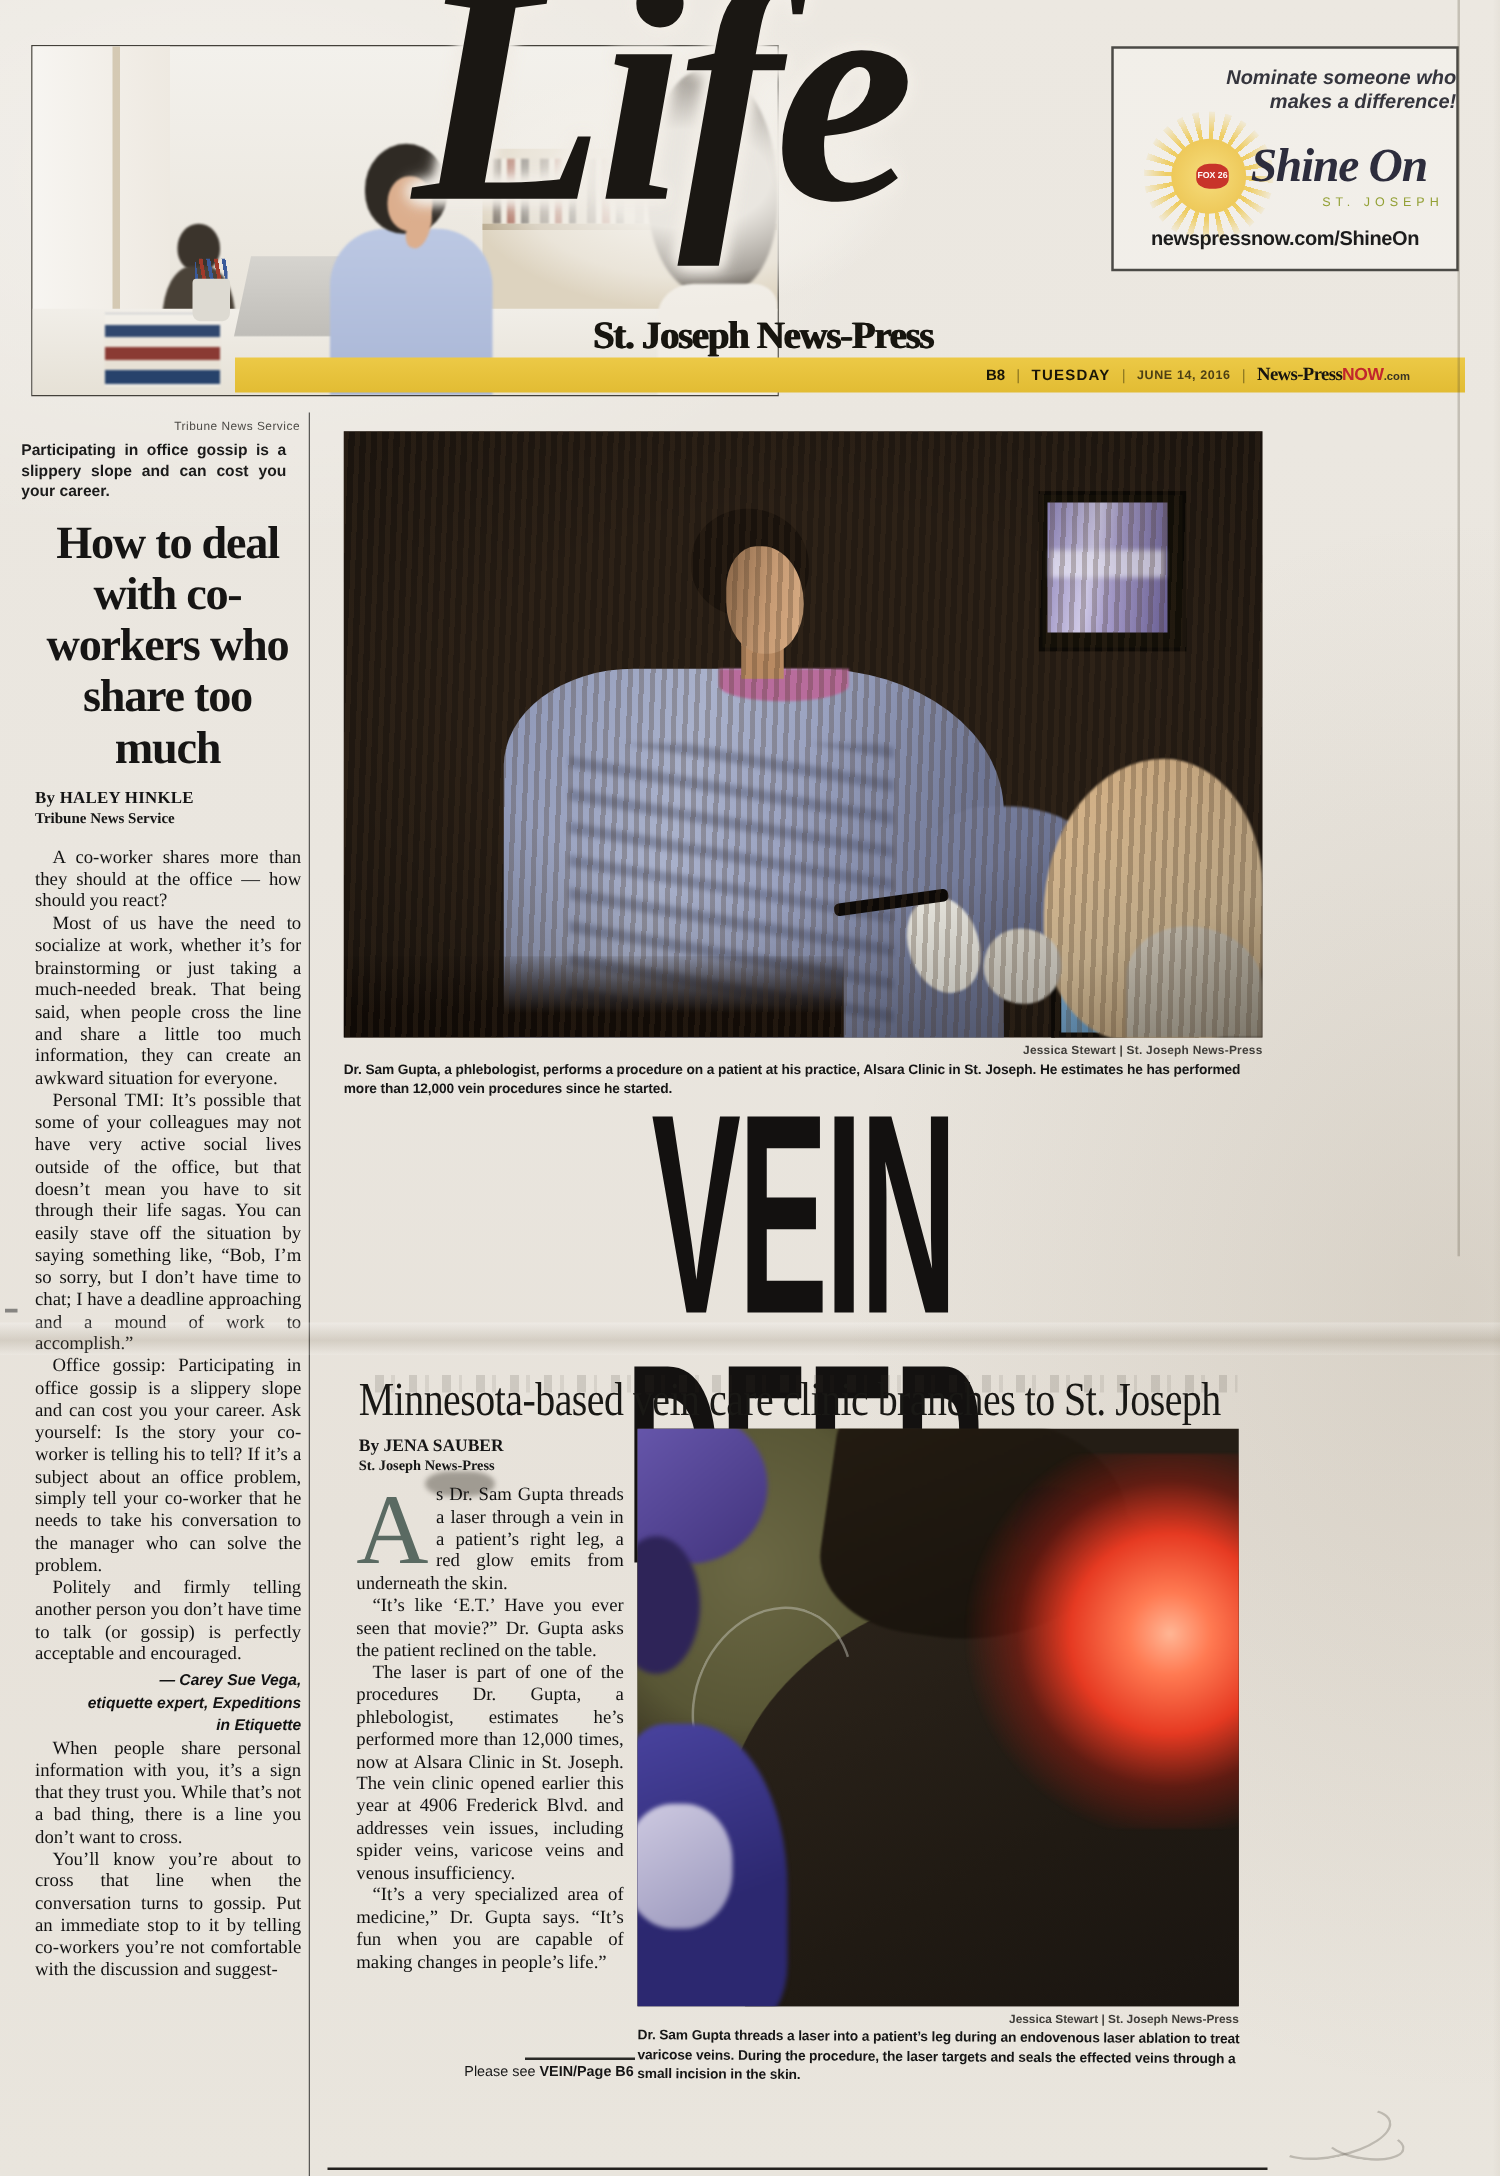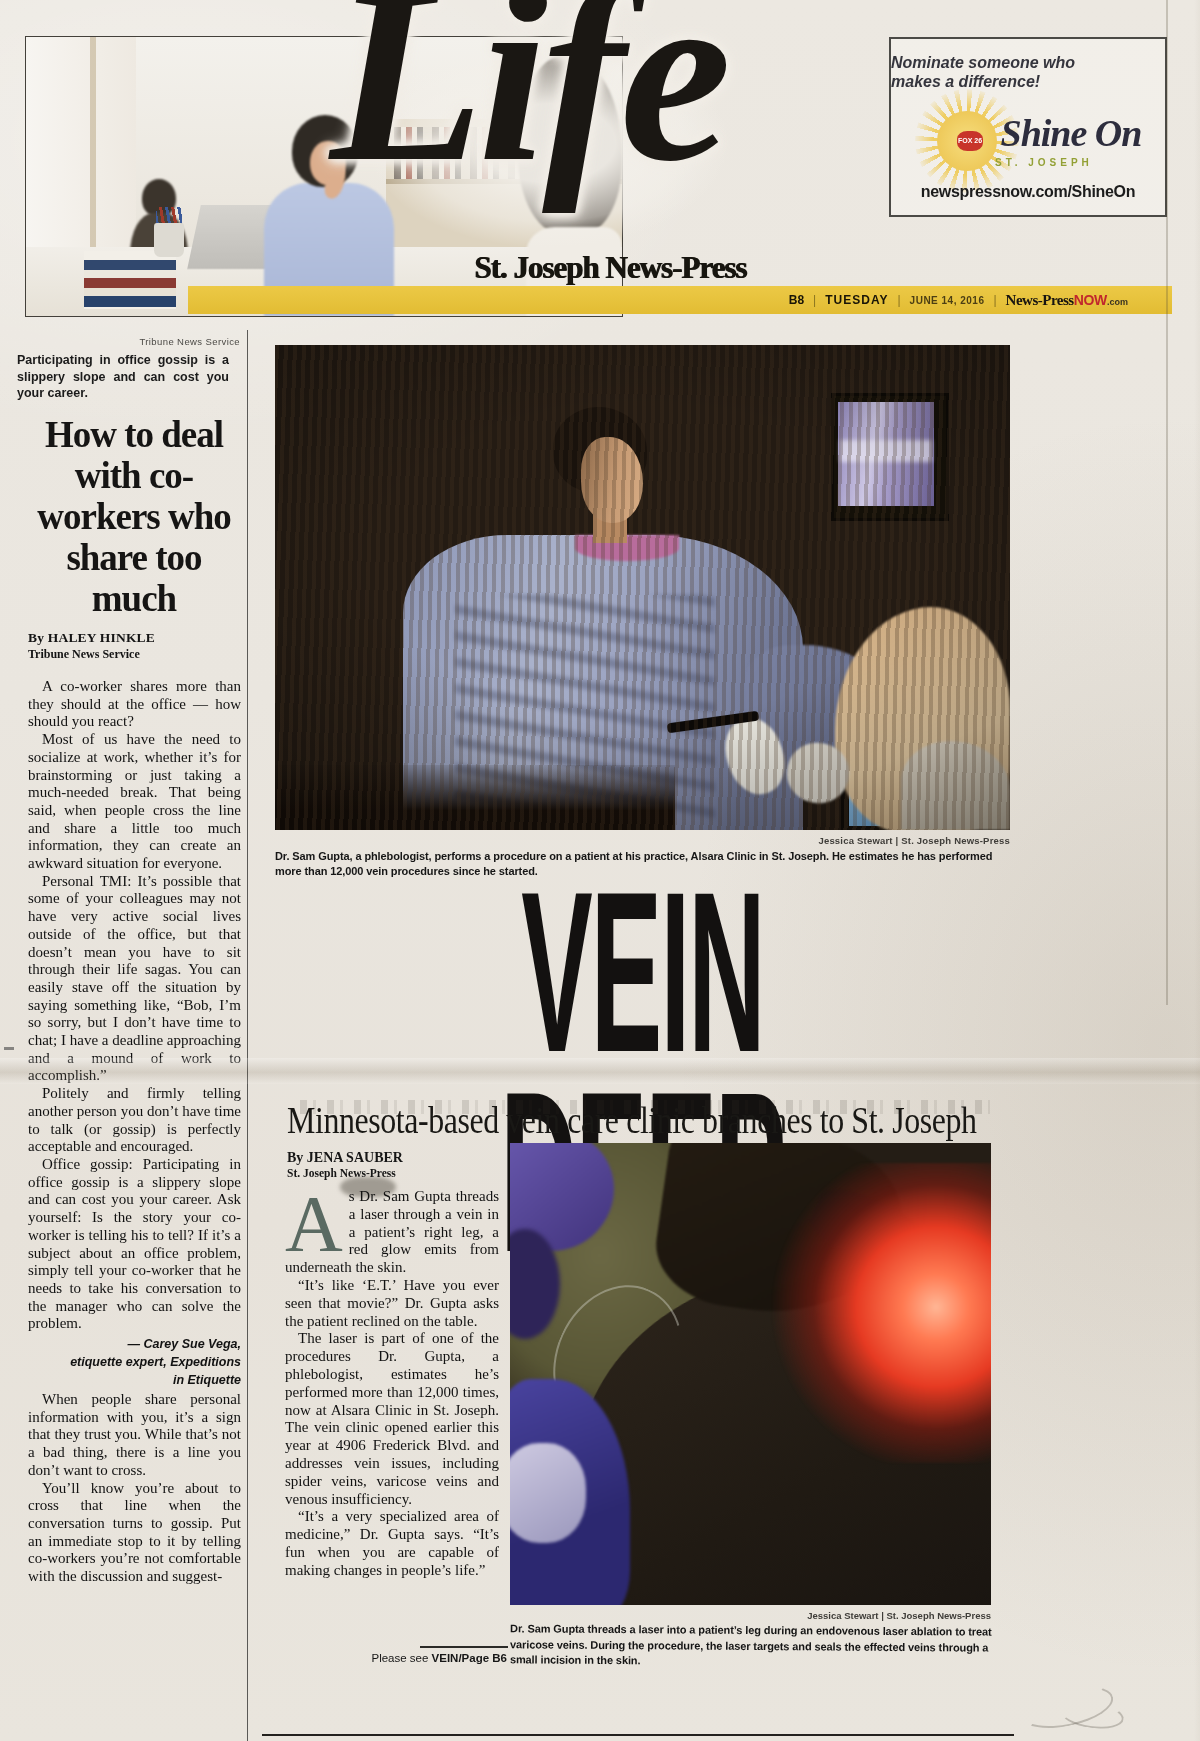--- a/index.html
+++ b/index.html
@@ -49,33 +49,33 @@
   .po-pencup{left:128px;top:186px;width:30px;height:34px;background:#dddad2;border-radius:10% 10% 20% 20%;filter:blur(.5px);}
   .po-pens{left:130px;top:170px;width:26px;height:18px;background:repeating-linear-gradient(80deg,#3a5a9a 0 3px,transparent 3px 6px,#a03a2a 6px 9px,transparent 9px 12px);}
 
   .life-halo{left:322px;top:12px;width:452px;height:262px;background:radial-gradient(ellipse 50% 50% at 50% 50%, rgba(243,240,234,.95) 30%, rgba(243,240,234,.6) 60%, transparent 80%);}
   .life-title{left:330px;top:-52px;width:460px;font-family:"Liberation Serif",serif;font-style:italic;font-weight:700;
      font-size:252px;line-height:1;color:#1a1713;letter-spacing:-6px;
      text-shadow:0 0 10px #f1ede6,0 0 18px #f1ede6,3px 3px 10px #f1ede6,-3px -3px 10px #f1ede6;}
 
   
   .ad{left:889px;top:37px;width:274px;height:176px;border:2px solid #4b4a46;background:rgba(248,246,241,.5);}
-  .ad-head{position:absolute;left:0;top:14px;width:100%;text-align:left;font-family:"Liberation Sans",sans-serif;
+  .ad-head{position:absolute;left:0;top:14px;width:100%;text-align:right;font-family:"Liberation Sans",sans-serif;
      font-weight:700;font-style:italic;font-size:16px;line-height:19px;color:#35353d;}
   .ad-sun{position:absolute;left:24px;top:50px;width:104px;height:104px;border-radius:50%;
      background:repeating-conic-gradient(rgba(238,203,92,.95) 0 6deg, rgba(238,203,92,0) 6deg 15deg);
      -webkit-mask:radial-gradient(circle,#000 0 46%,transparent 74%);mask:radial-gradient(circle,#000 0 46%,transparent 74%);}
   .ad-sun-core{position:absolute;left:46px;top:72px;width:60px;height:60px;border-radius:50%;
      background:radial-gradient(circle,#f6dd7d,#eec95a 70%,rgba(238,201,90,.0));}
   .ad-fox{position:absolute;left:66px;top:92px;width:26px;height:20px;border-radius:40%;background:#c8342a;
      color:#fff;font-family:"Liberation Sans",sans-serif;font-weight:700;font-size:7px;line-height:20px;text-align:center;}
   .ad-script{position:absolute;left:92px;top:72px;width:176px;text-align:center;font-family:"Liberation Serif",serif;
      font-style:italic;font-weight:700;font-size:38px;color:#2d2d3d;letter-spacing:-1px;}
-  .ad-loc{position:absolute;left:104px;top:118px;width:160px;text-align:left;font-family:"Liberation Sans",sans-serif;
-     font-size:10px;letter-spacing:4px;color:#93a035;font-weight:700;}
+  .ad-loc{position:absolute;left:104px;top:118px;width:160px;text-align:right;font-family:"Liberation Sans",sans-serif;
+     font-size:10px;letter-spacing:4px;color:#93a035;font-weight:400;}
   .ad-url{position:absolute;left:0;top:144px;width:100%;text-align:center;font-family:"Liberation Sans",sans-serif;
      font-weight:700;font-size:16px;color:#1c1c1c;letter-spacing:-.3px;}
 
   
   .band{left:188px;top:286px;width:984px;height:28px;background:linear-gradient(180deg,#ecc946,#e2bc33);}
   .nameplate{left:450px;top:250px;width:320px;text-align:center;font-family:"Liberation Serif",serif;
      font-weight:700;font-size:31px;letter-spacing:-1px;color:#17150f;text-shadow:1px 0 0 #17150f;}
   .band-info{position:absolute;right:44px;top:0;height:28px;display:flex;align-items:center;gap:9px;
      font-family:"Liberation Sans",sans-serif;color:#191507;}
   .bi-num{font-weight:700;font-size:12px;}
@@ -243,22 +243,22 @@
   <div class="abs gossip-cap">Participating in office gossip is a slippery slope and can cost you your career.</div>
   <div class="abs gossip-head">How to deal with co-workers who share too much</div>
   <div class="abs gossip-byline">
     <div class="by">By HALEY HINKLE</div>
     <div class="org">Tribune News Service</div>
   </div>
   <div class="abs gossip-body">
     <p>A co-worker shares more than they should at the office — how should you react?</p>
     <p>Most of us have the need to socialize at work, whether it’s for brainstorming or just taking a much-needed break. That being said, when people cross the line and share a little too much information, they can create an awkward situation for everyone.</p>
     <p>Personal TMI: It’s possible that some of your colleagues may not have very active social lives outside of the office, but that doesn’t mean you have to sit through their life sagas. You can easily stave off the situation by saying something like, “Bob, I’m so sorry, but I don’t have time to chat; I have a deadline approaching and a mound of work to accomplish.”</p>
+    <p>Office gossip: Participating in office gossip is a slippery slope and can cost you your career. Ask yourself: Is the story your co-worker is telling his to tell? If it’s a subject about an office problem, simply tell your co-worker that he needs to take his conversation to the manager who can solve the problem.</p>
     <p>Politely and firmly telling another person you don’t have time to talk (or gossip) is perfectly acceptable and encouraged.</p>
-    <p>Office gossip: Participating in office gossip is a slippery slope and can cost you your career. Ask yourself: Is the story your co-worker is telling his to tell? If it’s a subject about an office problem, simply tell your co-worker that he needs to take his conversation to the manager who can solve the problem.</p>
     <div class="attr">
       <div>— Carey Sue Vega,</div>
       <div>etiquette expert, Expeditions</div>
       <div>in Etiquette</div>
     </div>
     <p>When people share personal information with you, it’s a sign that they trust you. While that’s not a bad thing, there is a line you don’t want to cross.</p>
     <p>You’ll know you’re about to cross that line when the conversation turns to gossip. Put an immediate stop to it by telling co-workers you’re not comfortable with the discussion and suggest-</p>
   </div>
 
   <div class="abs photo-or">

